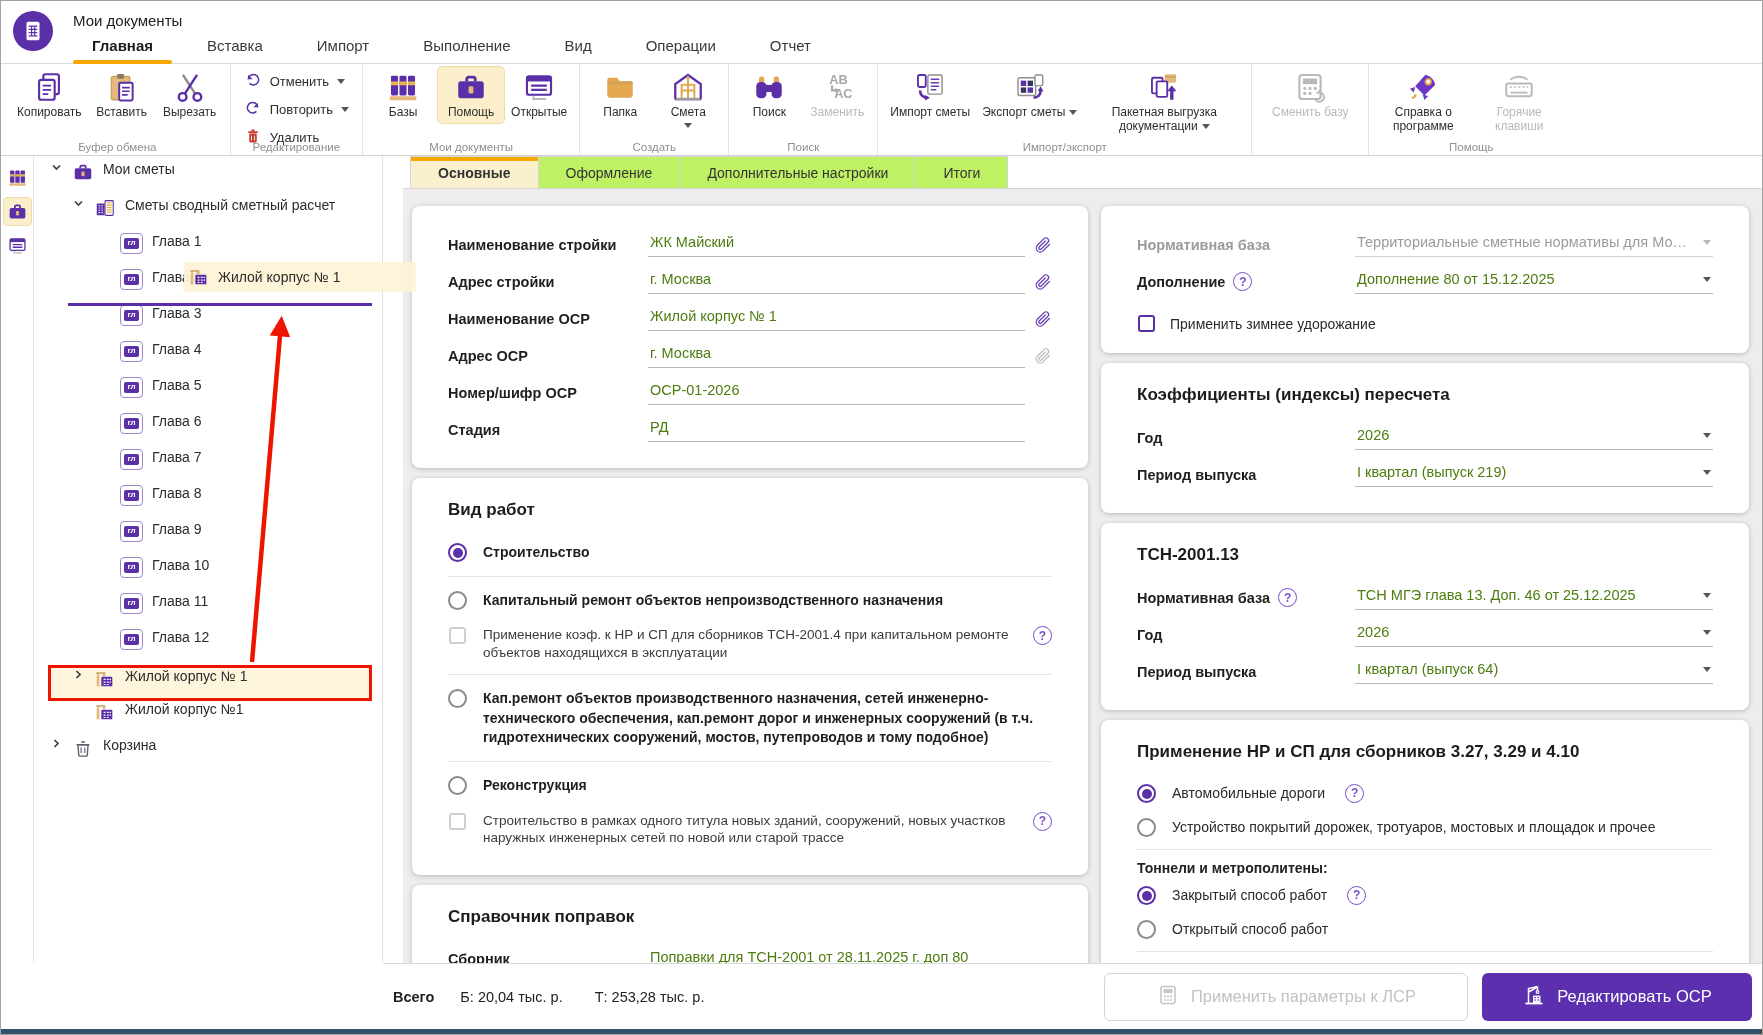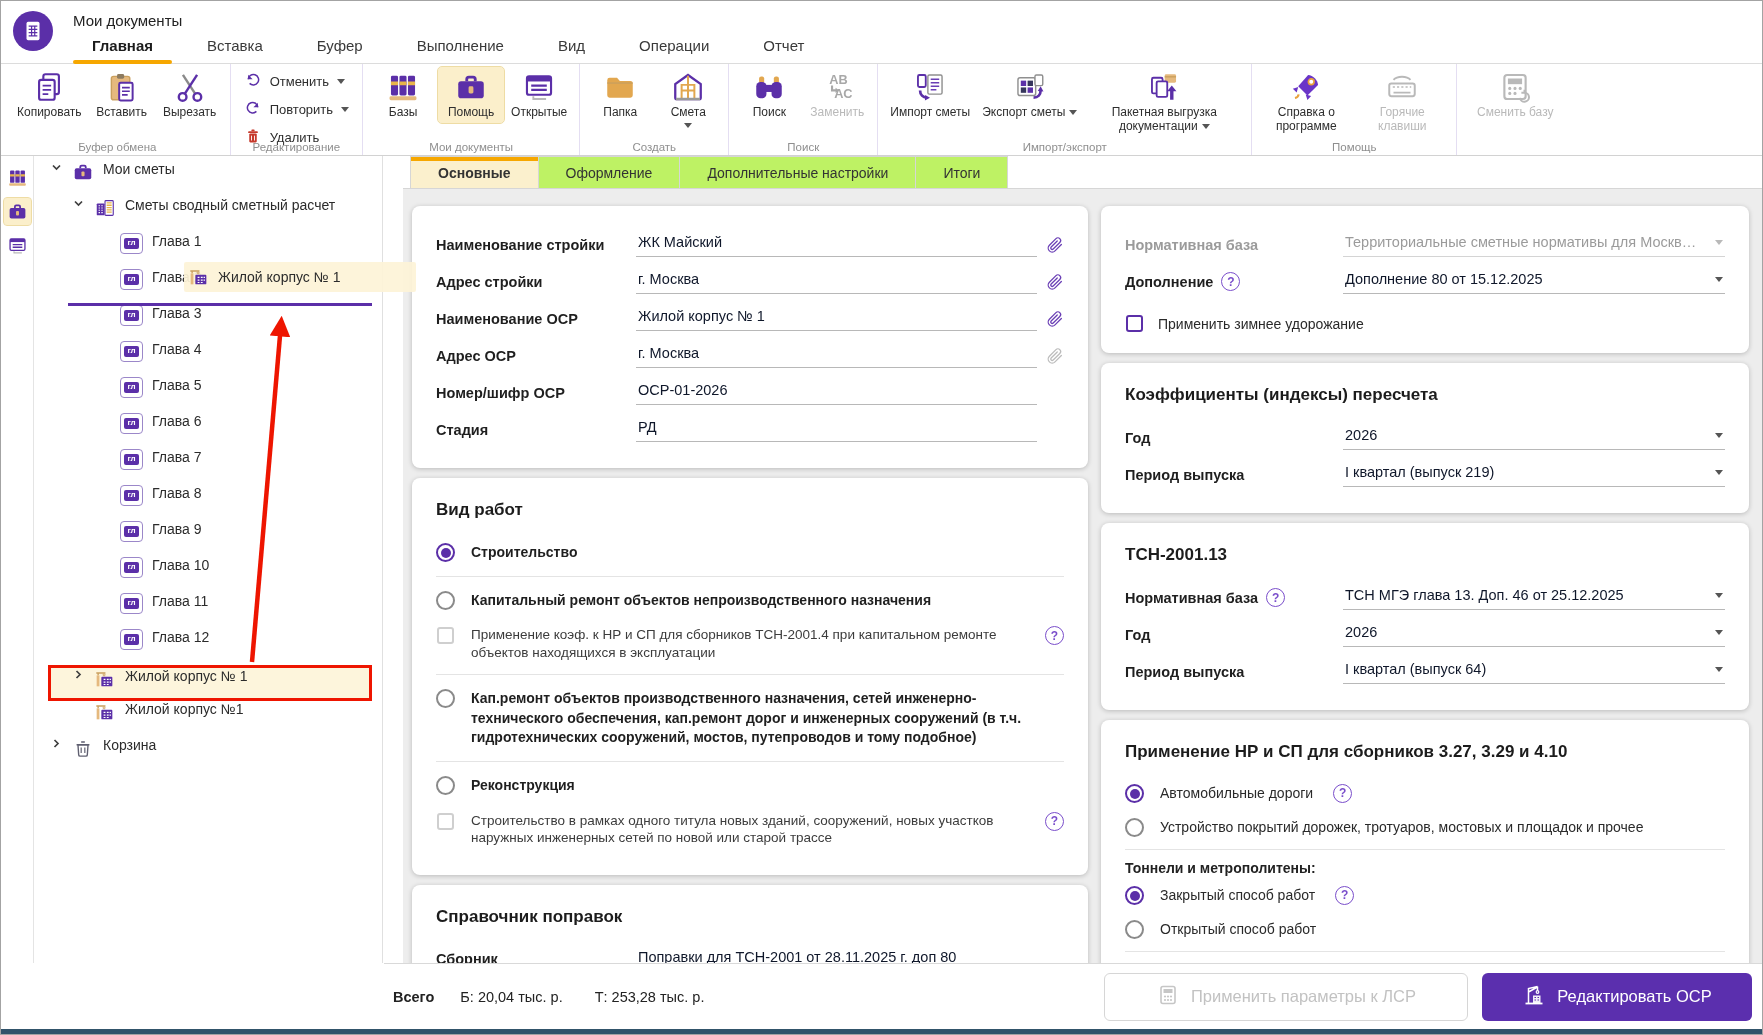--- a/index.html
+++ b/index.html
@@ -60,28 +60,28 @@
   
   .mainarea { flex:1; display:flex; flex-direction:column; background:#ededed; min-width:0;margin-left:20px; }
   .doctabs { height:33px; flex:none; background:#fff; display:flex; align-items:stretch; padding-left:7px; border-bottom:1px solid #d6d6d6; }
   .dtab { display:flex; align-items:center; font-size:14px; color:#333; border:1px solid #d6d6d6; border-bottom:none; padding:0 27px; position:relative; background:#bef264; margin-right:-1px; cursor:pointer; white-space:nowrap; }
   .dtab.active { background:#fbf0cd; font-weight:bold; }
   .dtab.active::before { content:""; position:absolute; top:0; left:0; right:0; height:4px; background:#f6a700; }
   .panes { flex:1; display:flex; gap:13px; padding:17px 13px 0 9px; min-height:0; overflow:hidden; }
   .col { display:flex; flex-direction:column; gap:10px; min-width:0; }
   .col-left { width:676px; flex:none; }
   .col-right { flex:1; }
-  .card { background:#fff; border-radius:8px; box-shadow:0 1px 5px rgba(0,0,0,.22); padding:20px 24px; flex:none; }
+  .card { background:#fff; border-radius:8px; box-shadow:0 1px 5px rgba(0,0,0,.22); padding:20px 36px; flex:none; }
   .card-title { font-size:17px; font-weight:bold; color:#1c1c1c; margin:2px 0 14px; }
 
   .frow { display:flex; align-items:center; min-height:37px; }
   .flabel { width:200px; flex:none; font-weight:bold; font-size:14.5px; color:#1f1f1f; display:flex; align-items:center; gap:8px; }
   .col-right .flabel { width:218px; }
   .fctrl { flex:1; display:flex; align-items:center; border-bottom:1px solid #b8b8b8; padding:2px 2px 6px; min-width:0; }
-  .fctrl .txt { flex:1; font-size:14.5px; color:#0f172a; white-space:nowrap; overflow:hidden; text-overflow:ellipsis; }
+  .fctrl .txt { flex:1; font-size:14.5px; color:#4d7c0f; white-space:nowrap; overflow:hidden; text-overflow:ellipsis; }
   .frow.nounder .fctrl { border-bottom:none; }
   .frow.dim .flabel, .frow.dim .txt { color:#9b9b9b; font-weight:bold; }
   .frow.dim .txt { font-weight:normal; }
   .frow.dim .fctrl { border-bottom-color:#d4d4d4; }
   .clip { flex:none; margin-left:9px; width:18px; height:18px; }
   .clip svg { width:18px; height:18px; }
   .clip.purple { color:#6a3fb5; } .clip.gray { color:#bcbcbc; } .clip.ph { visibility:hidden; }
 
   .opt { display:flex; align-items:flex-start; gap:16px; padding:8px 0; }
   .opt-label { font-weight:bold; font-size:14px; color:#1f1f1f; line-height:1.4; padding-top:1px; }
@@ -121,21 +121,21 @@
     <div class="applogo">
       <svg viewBox="0 0 24 24">
           <rect x="6" y="3.5" width="12" height="17" rx="1.5" fill="#fff"></rect>
           <path d="M8 7.5h8M8 10.5h8M8 13.5h8M8 16.5h8M10.7 7.5v9M13.6 7.5v9" stroke="#5b2fa8" stroke-width="1.1" fill="none"></path>
         </svg>
     </div>
     <div class="apptitle">Мои документы</div>
     <nav class="ribbontabs">
       <div class="rtab active">Главная</div>
       <div class="rtab">Вставка</div>
-      <div class="rtab">Буфер</div>
+      <div class="rtab">Импорт</div>
       <div class="rtab">Выполнение</div>
       <div class="rtab">Вид</div>
       <div class="rtab">Операции</div>
       <div class="rtab">Отчет</div>
     </nav>
   </header>
 
   <div class="ribbon">
 
     <div class="rgroup">
@@ -342,64 +342,64 @@
               </svg>
             </span>
           <span class="rb-lbl w150"><span>Пакетная выгрузка документации</span><span class="dd lbl-caret"></span></span>
         </div>
       </div>
       <div class="rgroup-label">Импорт/экспорт</div>
     </div>
 
     <div class="rgroup">
       <div class="rbtns">
-        <div class="rb">
-          <span class="rb-ico">
-              <svg viewBox="0 0 24 24">
-                <path d="M13.5 3.5c3.5.3 6.7 3.5 7 7l-7.5 7.5-6.5-6.5z" fill="#6a35c8"></path>
-                <circle cx="15.7" cy="8.3" r="2" fill="#fff" stroke="#e8a23c" stroke-width="1.2"></circle>
-                <path d="M6.5 12l-3.8 1.2 2.7 2.6zM11.8 17.3l1.2 3.8 2.6-2.7z" fill="#6a35c8"></path>
-                <path d="M4.2 19.8c1.2-.2 2.4-1.4 2.6-2.6" stroke="#e8a23c" stroke-width="1.5" fill="none"></path>
-              </svg>
-            </span>
-          <span class="rb-lbl w84">Справка о программе</span>
-        </div>
-        <div class="rb disabled">
-          <span class="rb-ico">
-              <svg viewBox="0 0 24 24">
-                <path d="M6 7c2.5-3 9.5-3 12 0" fill="none" stroke="#b9b9b9" stroke-width="1.3"></path>
-                <rect x="3" y="9.5" width="18" height="9" rx="1.5" fill="none" stroke="#b9b9b9" stroke-width="1.4"></rect>
-                <path d="M5.5 12h1.5M8.5 12h1.5M11.5 12h1.5M14.5 12h1.5M17.5 12h1M6 16h12" stroke="#b9b9b9" stroke-width="1.2"></path>
-              </svg>
-            </span>
-          <span class="rb-lbl w84">Горячие клавиши</span>
-        </div>
-      </div>
-      <div class="rgroup-label">Помощь</div>
-    </div>
-
-    <div class="rgroup">
-      <div class="rbtns">
         <div class="rb disabled">
           <span class="rb-ico">
               <svg viewBox="0 0 24 24">
                 <rect x="4.5" y="3.5" width="15" height="17" rx="2" fill="none" stroke="#b9b9b9" stroke-width="1.5"></rect>
                 <rect x="7" y="6" width="10" height="4" fill="#b9b9b9"></rect>
                 <circle cx="8.3" cy="13" r="1.1" fill="#b9b9b9"></circle>
                 <circle cx="12" cy="13" r="1.1" fill="#b9b9b9"></circle>
                 <circle cx="15.7" cy="13" r="1.1" fill="#b9b9b9"></circle>
                 <circle cx="8.3" cy="16.5" r="1.1" fill="#b9b9b9"></circle>
                 <circle cx="12" cy="16.5" r="1.1" fill="#b9b9b9"></circle>
                 <path d="M18.7 16a3.2 3.2 0 1 1-3.2 3.6" fill="none" stroke="#b9b9b9" stroke-width="1.4"></path>
                 <path d="M18.7 13.9v2.2h-2.2" fill="none" stroke="#b9b9b9" stroke-width="1.4"></path>
               </svg>
             </span>
           <span class="rb-lbl w92">Сменить базу</span>
         </div>
       </div>
+    </div>
+
+    <div class="rgroup">
+      <div class="rbtns">
+        <div class="rb">
+          <span class="rb-ico">
+              <svg viewBox="0 0 24 24">
+                <path d="M13.5 3.5c3.5.3 6.7 3.5 7 7l-7.5 7.5-6.5-6.5z" fill="#6a35c8"></path>
+                <circle cx="15.7" cy="8.3" r="2" fill="#fff" stroke="#e8a23c" stroke-width="1.2"></circle>
+                <path d="M6.5 12l-3.8 1.2 2.7 2.6zM11.8 17.3l1.2 3.8 2.6-2.7z" fill="#6a35c8"></path>
+                <path d="M4.2 19.8c1.2-.2 2.4-1.4 2.6-2.6" stroke="#e8a23c" stroke-width="1.5" fill="none"></path>
+              </svg>
+            </span>
+          <span class="rb-lbl w84">Справка о программе</span>
+        </div>
+        <div class="rb disabled">
+          <span class="rb-ico">
+              <svg viewBox="0 0 24 24">
+                <path d="M6 7c2.5-3 9.5-3 12 0" fill="none" stroke="#b9b9b9" stroke-width="1.3"></path>
+                <rect x="3" y="9.5" width="18" height="9" rx="1.5" fill="none" stroke="#b9b9b9" stroke-width="1.4"></rect>
+                <path d="M5.5 12h1.5M8.5 12h1.5M11.5 12h1.5M14.5 12h1.5M17.5 12h1M6 16h12" stroke="#b9b9b9" stroke-width="1.2"></path>
+              </svg>
+            </span>
+          <span class="rb-lbl w84">Горячие клавиши</span>
+        </div>
+      </div>
+      <div class="rgroup-label">Помощь</div>
     </div>
   </div>
 
   <div class="content">
 
     <div class="iconstrip">
       <div class="strip-btn">
         <svg viewBox="0 0 24 24">
             <rect x="3.5" y="4" width="5" height="14" rx="1" fill="#5b2fa8"></rect>
             <rect x="9.5" y="4" width="5" height="14" rx="1" fill="#5b2fa8"></rect>

